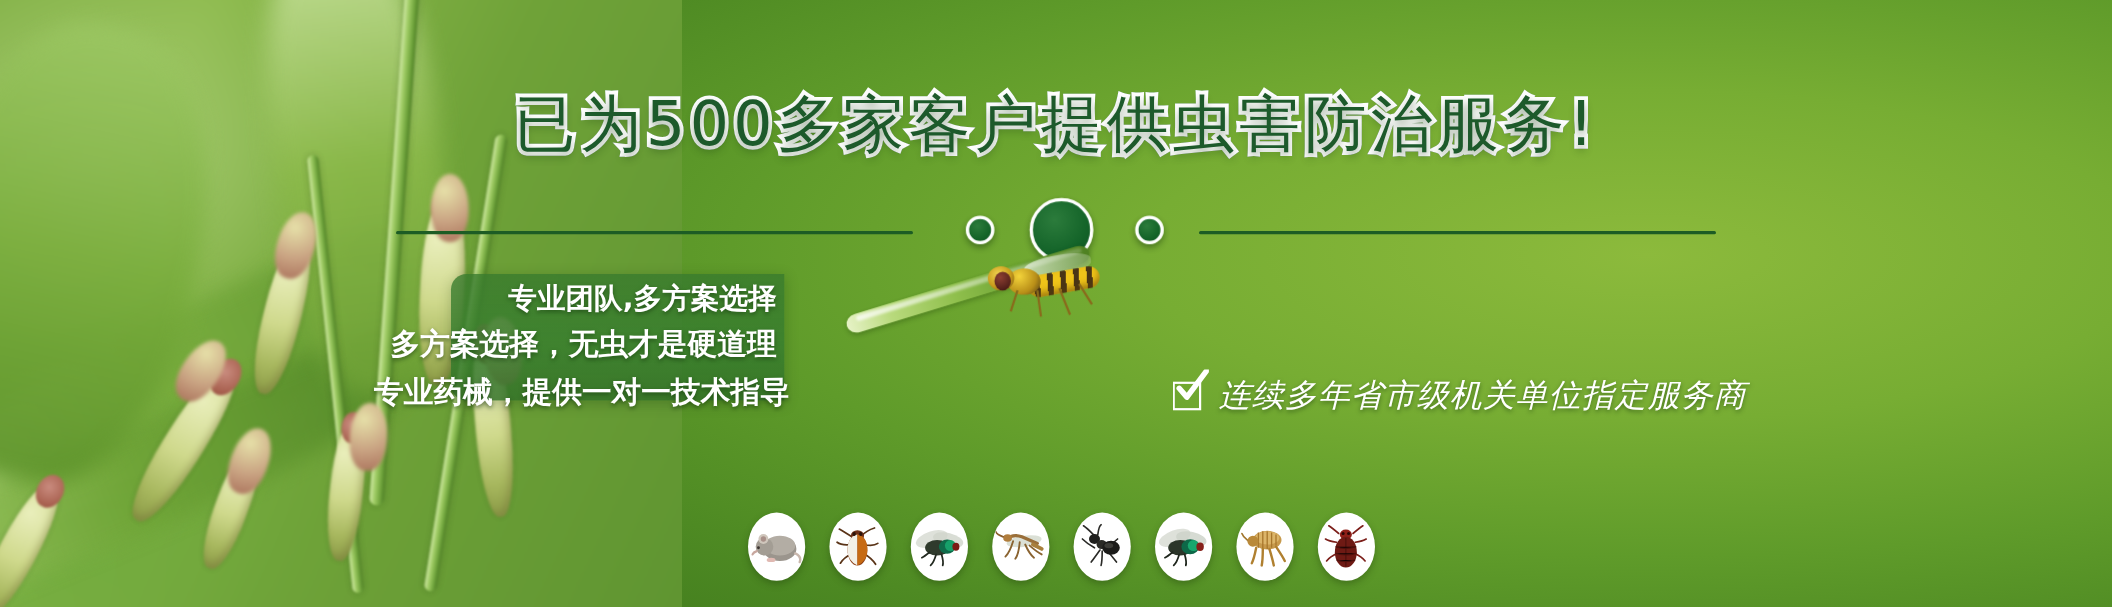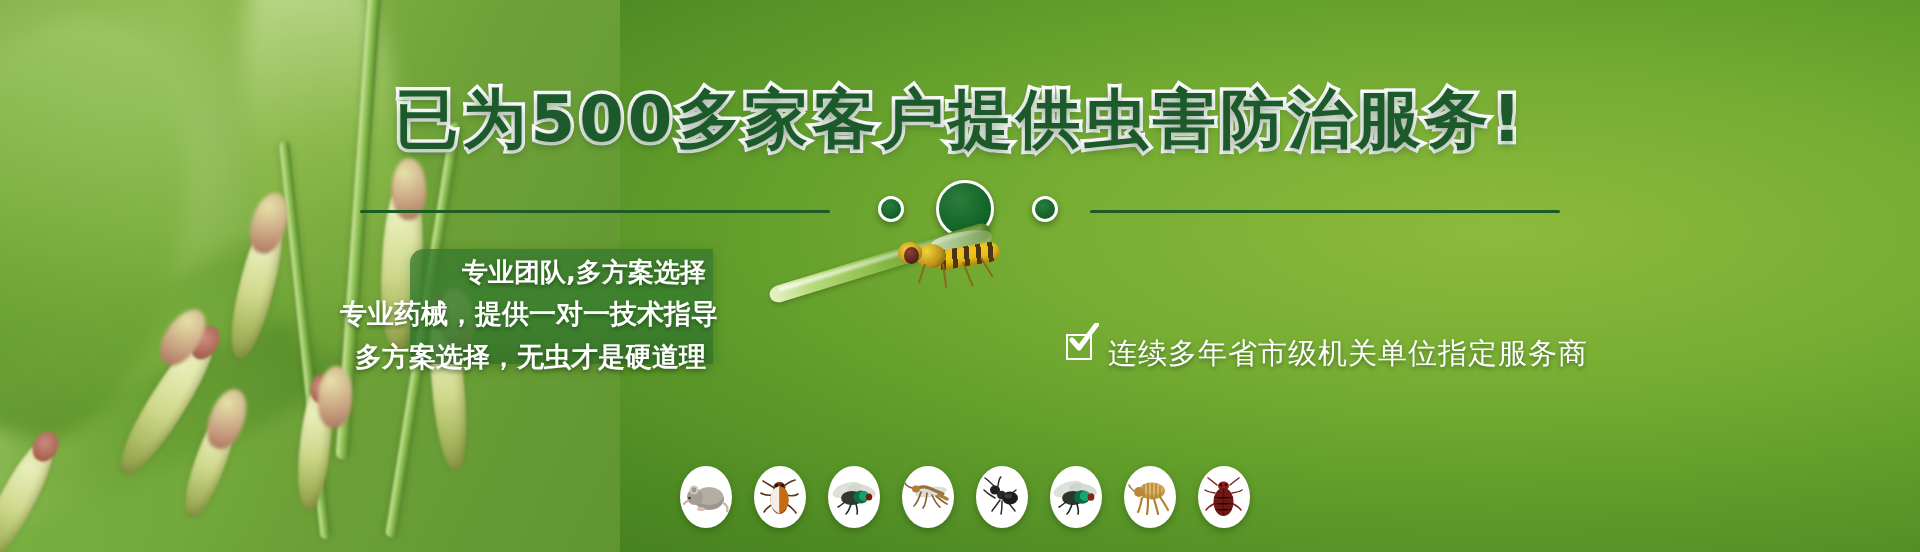--- a/index.html
+++ b/index.html
@@ -110,22 +110,22 @@
   }
   .fly .leg{
     position:absolute; width:2px; background:#8a6a1c; transform-origin:top center;
   }
 
   
   .headline{
     position:absolute; left:0; right:0; top:76px;
     text-align:center;
     font-family:"DejaVu Sans", sans-serif;
-    font-size:64px;
-    font-weight:700;
+    font-size:56px;
+    font-weight:400;
     letter-spacing:4px;
     color:#1d5a2b;
     -webkit-text-stroke:7px #ffffff;
     paint-order:stroke fill;
     text-shadow:0 4px 8px rgba(25,60,15,.45);
     white-space:nowrap;
   }
   .headline .inner{
     background:linear-gradient(180deg,#2f7a3d 0%, #1d5a2b 45%, #0f3d1b 100%);
     -webkit-background-clip:text;
@@ -162,21 +162,21 @@
     color:#ffffff; font-weight:700;
     text-shadow:0 2px 4px rgba(15,45,10,.55);
   }
   .slogans .s{ font-size:27px; line-height:1.58; white-space:nowrap; }
   .slogans .s.s1{ font-size:26px; }
   .slogans .s.s2{ font-size:27px; }
   .slogans .s.s3{ font-size:27px; }
 
   
   .checklist{ position:absolute; left:1066px; top:334px; }
-  .check-row{ display:flex; align-items:flex-start; height:52px; }
+  .check-row{ display:flex; align-items:center; height:52px;font-style:italic; }
   .cbox{
     position:relative; width:26px; height:26px; flex:0 0 auto;
     border:2.5px solid #ffffff; margin-right:16px;
   }
   .cbox .tick{
     position:absolute; left:1px; top:-13px; width:30px; height:30px;
   }
   .check-row .txt{
     font-family:"DejaVu Sans", sans-serif;
     font-size:29px; color:#ffffff; letter-spacing:1px; white-space:nowrap;
@@ -270,22 +270,22 @@
       <div class="leg" style="left:34px; top:28px; height:20px; transform:rotate(18deg);"></div>
       <div class="leg" style="left:52px; top:28px; height:24px; transform:rotate(-8deg);"></div>
       <div class="leg" style="left:72px; top:26px; height:26px; transform:rotate(-22deg);"></div>
       <div class="leg" style="left:90px; top:22px; height:22px; transform:rotate(-32deg);"></div>
     </div>
   </div>
 
   <div class="panel"></div>
   <div class="slogans">
     <div class="s s1">专业团队,多方案选择</div>
+    <div class="s s2">多方案选择，无虫才是硬道理</div>
     <div class="s s3">专业药械，提供一对一技术指导</div>
-    <div class="s s2">多方案选择，无虫才是硬道理</div>
   </div>
 
   <div class="checklist">
     <div class="check-row">
       <span class="cbox">
         <svg class="tick" viewBox="0 0 30 30" aria-hidden="true">
           <path d="M3 17 L10 25 L28 1" fill="none" stroke="#ffffff" stroke-width="5" stroke-linecap="round" stroke-linejoin="round"></path>
         </svg>
       </span>
       <span class="txt">连续多年省市级机关单位指定服务商</span>

